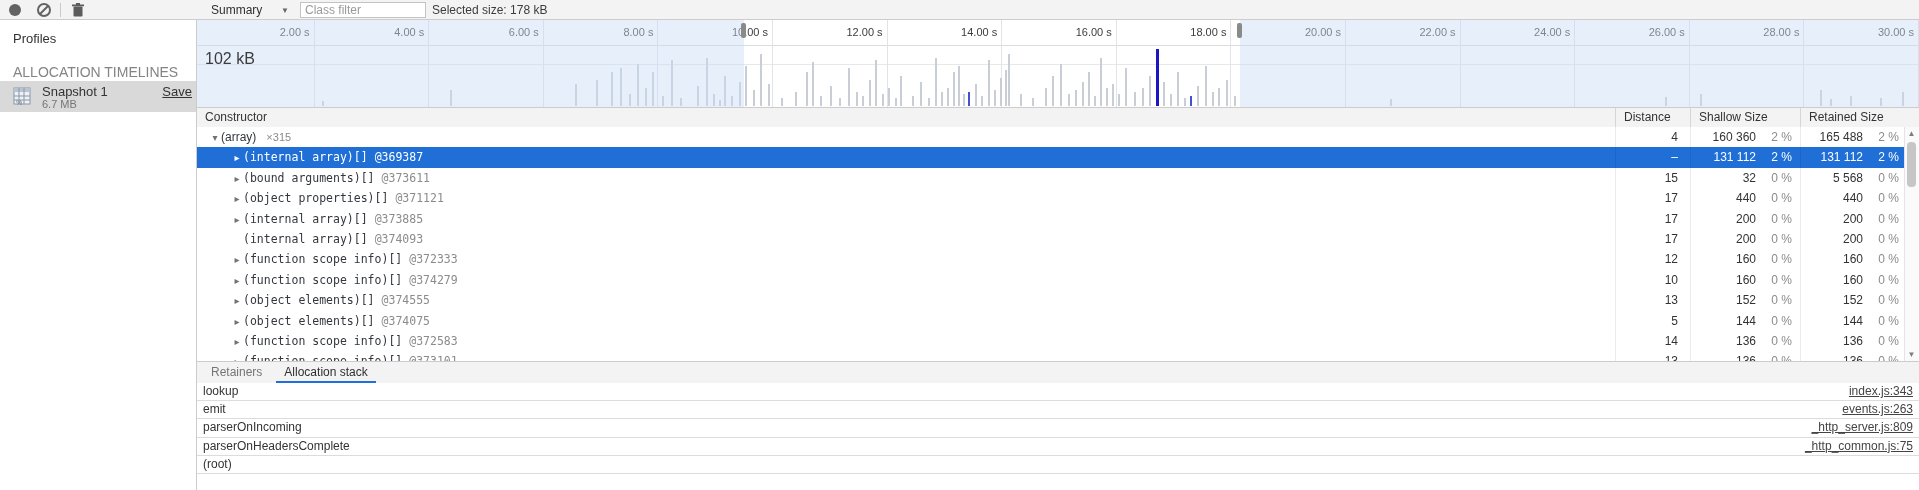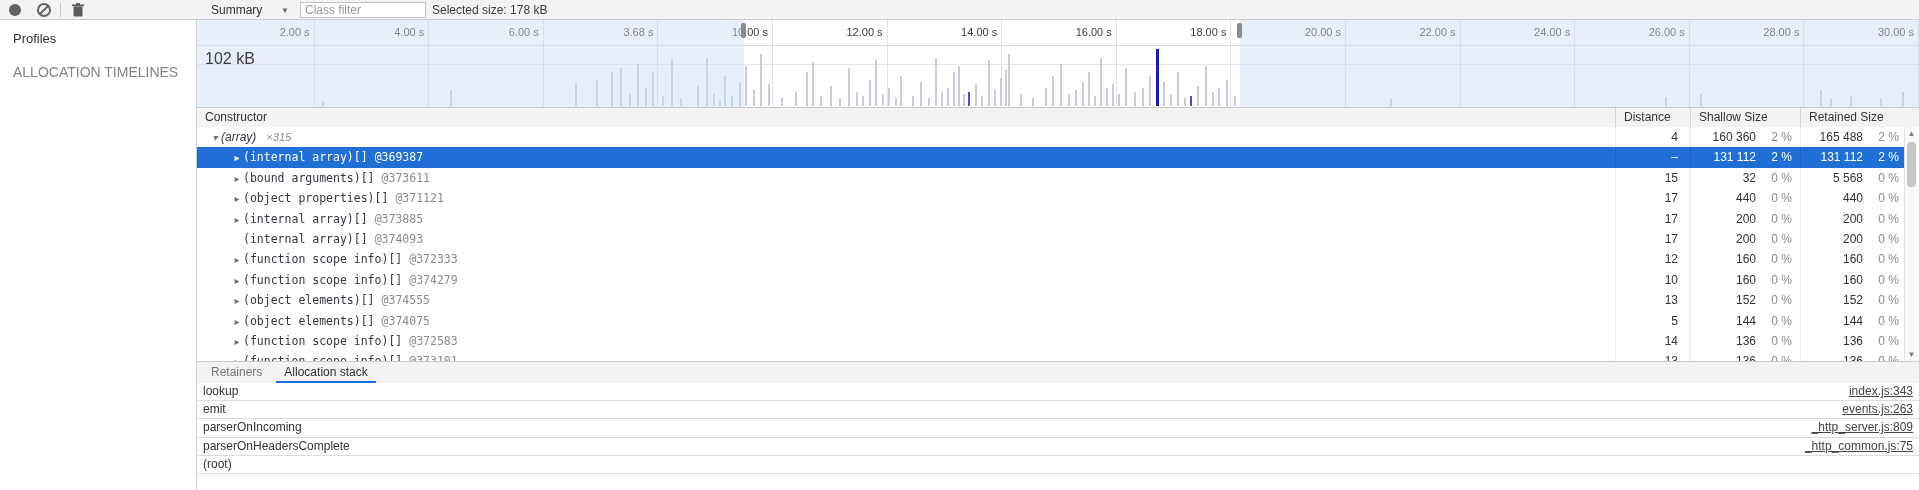--- a/index.html
+++ b/index.html
@@ -55,21 +55,21 @@
   .c-shallow{left:1493px;width:110px;border-left:1px solid rgba(0,0,0,0.08);display:flex;}
   .c-retained{left:1603px;width:107px;border-left:1px solid rgba(0,0,0,0.08);display:flex;}
   .sizeval{flex:1;text-align:right;}
   .pct{width:36px;text-align:right;padding-right:8px;color:#8b8b8b;}
   .num{color:#333;}
   .arrow{display:inline-block;width:12px;color:#727272;font-size:10px;text-align:center;}
   .cname{color:#33373d;}
   .mono .cname,.mono .cid{font-family:"DejaVu Sans Mono",monospace;font-size:11.5px;}
   .cid{color:#8b8b8b;margin-left:7px;}
   .count{color:#8a8a8a;font-size:11px;margin-left:10px;}
-  .lvl0{padding-left:12px;font-style:italic;}
+  .lvl0{padding-left:12px;}
   .lvl1{padding-left:34px;}
   
   .vscroll{position:absolute;left:1707px;top:107px;width:13px;height:234px;background:#fafafa;border-left:1px solid #e4e4e4;}
   .vs-btn{position:absolute;left:0;width:13px;height:13px;font-size:8px;color:#7d7d7d;text-align:center;line-height:13px;cursor:pointer;}
   .vs-up{top:0;}
   .vs-down{bottom:0;}
   .vs-thumb{position:absolute;left:2px;top:15px;width:9px;height:45px;background:#c6c6c6;border-radius:4px;}
   
   .tabbar{position:absolute;left:0;top:341px;width:1722px;height:21px;background:#f3f3f3;border-top:1px solid #ccc;border-bottom:1px solid #ccc;}
   .tab{position:relative;display:inline-block;height:19px;line-height:20px;margin-left:6px;padding:0 8px;color:#757575;cursor:pointer;top:0;}
@@ -101,36 +101,52 @@
     </div>
     <div class="tb-abs summary-select">Summary</div>
     <div class="tb-abs dd-arrow">▼</div>
     <input class="tb-abs class-filter" placeholder="Class filter" style="">
     <div class="tb-abs sel-size">Selected size: 178 kB</div>
   </div>
 
   <div class="sidebar">
     <div class="profiles-label">Profiles</div>
     <div class="section-label">ALLOCATION TIMELINES</div>
+    <div class="snap-item">
+      <div class="snap-icon">
+        <svg width="19" height="19" viewBox="0 0 19 19">
+          <rect x="1" y="1" width="16" height="16" fill="#eef1f5" stroke="#8a97a8"></rect>
+          <rect x="1" y="1" width="16" height="4" fill="#b9c4d2"></rect>
+          <line x1="6" y1="1" x2="6" y2="17" stroke="#8a97a8" stroke-width="1"></line>
+          <line x1="11" y1="1" x2="11" y2="17" stroke="#8a97a8" stroke-width="1"></line>
+          <line x1="1" y1="9" x2="17" y2="9" stroke="#8a97a8" stroke-width="1"></line>
+          <line x1="1" y1="13" x2="17" y2="13" stroke="#8a97a8" stroke-width="1"></line>
+          <text x="3" y="17.5" font-size="7" fill="#6b7888" font-family="Liberation Sans,sans-serif">%</text>
+        </svg>
+      </div>
+      <div class="snap-title">Snapshot 1</div>
+      <div class="snap-save">Save</div>
+      <div class="snap-size">6.7 MB</div>
+    </div>
   </div>
 
   <div class="content">
 
     <div class="overview">
       <div class="ruler-line"></div>
       <div class="kb-line"></div>
       <div id="ruler-layer">
           <div class="gridline" style="left: 116.6px;"></div>
           <div class="ruler-label" style="left: 12.6px;">2.00 s</div>
           <div class="gridline" style="left: 231.2px;"></div>
           <div class="ruler-label" style="left: 127.2px;">4.00 s</div>
           <div class="gridline" style="left: 345.8px;"></div>
           <div class="ruler-label" style="left: 241.8px;">6.00 s</div>
           <div class="gridline" style="left: 460.4px;"></div>
-          <div class="ruler-label" style="left: 356.4px;">3.68 s</div>
+          <div class="ruler-label" style="left: 356.4px;">8.00 s</div>
           <div class="gridline" style="left: 575px;"></div>
           <div class="ruler-label" style="left: 471px;">10.00 s</div>
           <div class="gridline" style="left: 689.6px;"></div>
           <div class="ruler-label" style="left: 585.6px;">12.00 s</div>
           <div class="gridline" style="left: 804.2px;"></div>
           <div class="ruler-label" style="left: 700.2px;">14.00 s</div>
           <div class="gridline" style="left: 918.8px;"></div>
           <div class="ruler-label" style="left: 814.8px;">16.00 s</div>
           <div class="gridline" style="left: 1033.4px;"></div>
           <div class="ruler-label" style="left: 929.4px;">18.00 s</div>

